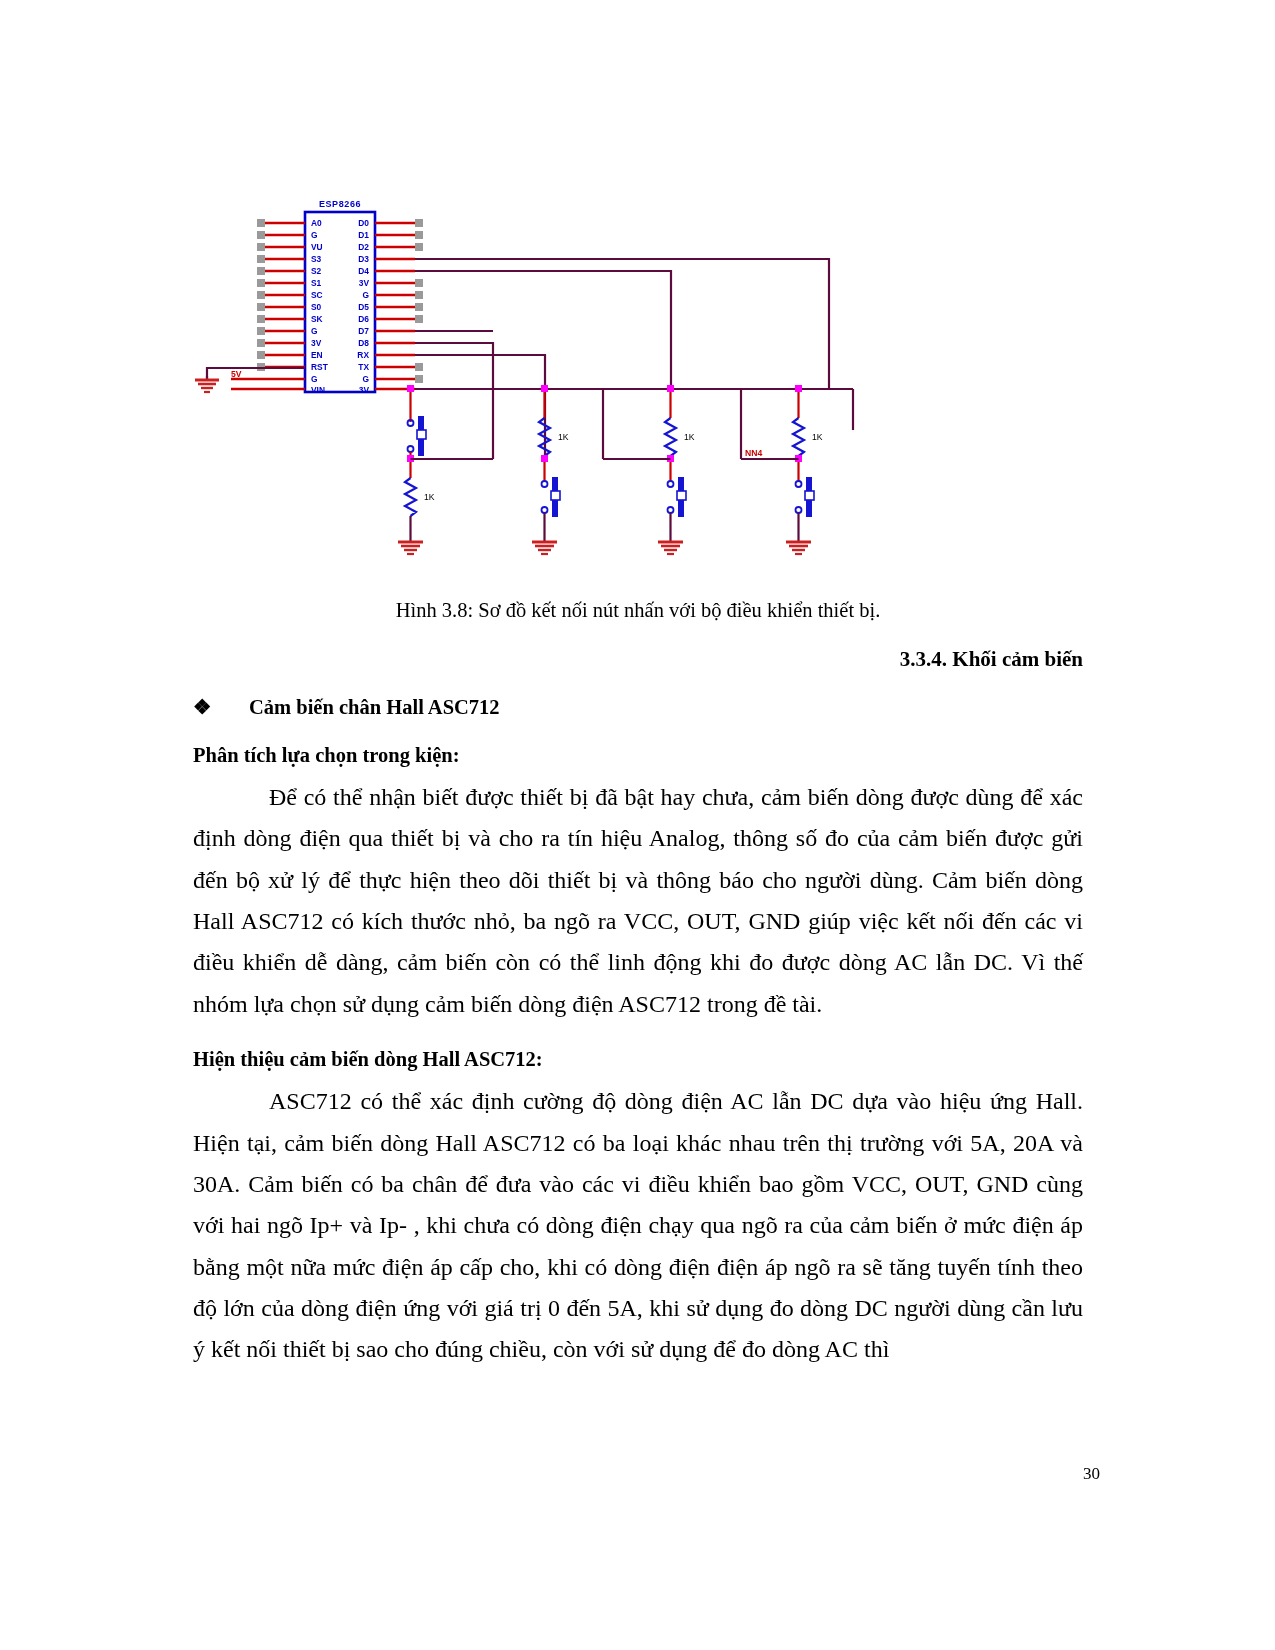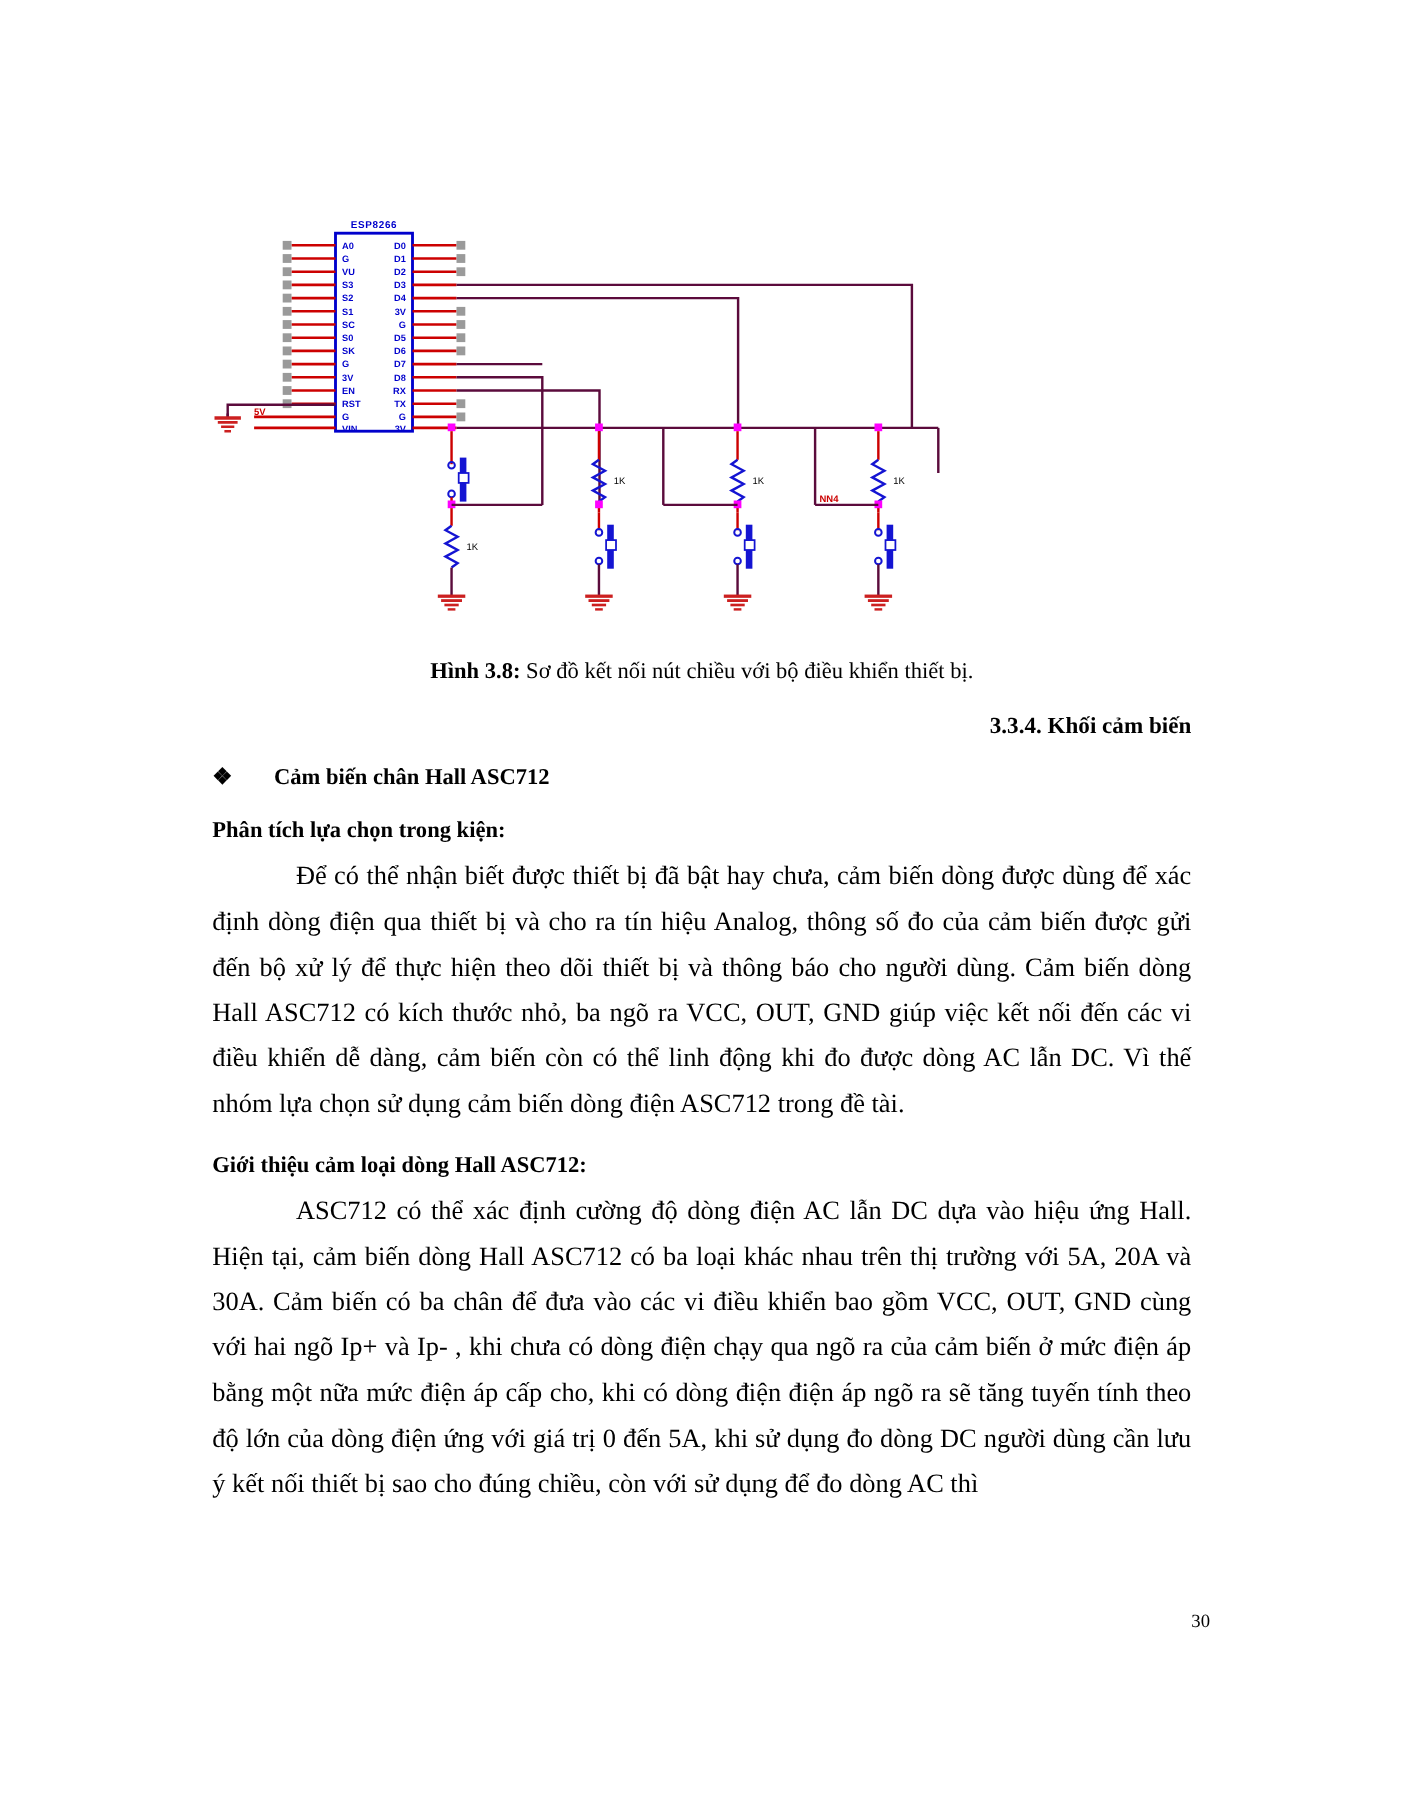--- a/index.html
+++ b/index.html
@@ -43,21 +43,21 @@
   }
 
   
   .figure-caption {
     text-align: center;
     font-size: 20.5px;
     line-height: 1.25;
     margin-top: 8px;
     white-space: nowrap;
   }
-  .figure-caption b { font-weight: bold; }
+  .figure-caption b { font-weight: normal; }
 
   
   h2.section-heading {
     font-size: 21px;
     font-weight: bold;
     margin: 22px 0 0 0;
     line-height: 1.3;
     text-align: right;
   }
   .bullet-heading {
@@ -331,33 +331,33 @@
             <line x1="593" y1="352" x2="618" y2="352" stroke-width="3"></line>
             <line x1="596" y1="356" x2="615" y2="356" stroke-width="2.6"></line>
             <line x1="599" y1="360" x2="612" y2="360" stroke-width="2.4"></line>
             <line x1="602" y1="364" x2="609" y2="364" stroke-width="2.2"></line>
           </g>
         </g>
       </svg>
     </div>
 
     <div class="figure-caption">
-      <b>Hình 3.8:</b><span> Sơ đồ kết nối nút chiều với bộ điều khiển thiết bị.</span>
+      <b>Hình 3.8:</b><span> Sơ đồ kết nối nút nhấn với bộ điều khiển thiết bị.</span>
     </div>
 
     <h2 class="section-heading">3.3.4. Khối cảm biến</h2>
 
     <div class="bullet-heading">
       <span class="bullet-glyph">❖</span>
       <span>Cảm biến chân Hall ASC712</span>
     </div>
 
     <h3 class="sub-heading">Phân tích lựa chọn trong kiện:</h3>
 
     <p class="body-par">Để có thể nhận biết được thiết bị đã bật hay chưa, cảm biến dòng được dùng để xác định dòng điện qua thiết bị và cho ra tín hiệu Analog, thông số đo của cảm biến được gửi đến bộ xử lý để thực hiện theo dõi thiết bị và thông báo cho người dùng. Cảm biến dòng Hall ASC712 có kích thước nhỏ, ba ngõ ra VCC, OUT, GND giúp việc kết nối đến các vi điều khiển dễ dàng, cảm biến còn có thể linh động khi đo được dòng AC lẫn DC. Vì thế nhóm lựa chọn sử dụng cảm biến dòng điện ASC712 trong đề tài.</p>
 
-    <h3 class="sub-heading">Giới thiệu cảm loại dòng Hall ASC712:</h3>
+    <h3 class="sub-heading">Hiện thiệu cảm biến dòng Hall ASC712:</h3>
 
     <p class="body-par">ASC712 có thể xác định cường độ dòng điện AC lẫn DC dựa vào hiệu ứng Hall. Hiện tại, cảm biến dòng Hall ASC712 có ba loại khác nhau trên thị trường với 5A, 20A và 30A. Cảm biến có ba chân để đưa vào các vi điều khiển bao gồm VCC, OUT, GND cùng với hai ngõ Ip+ và Ip- , khi chưa có dòng điện chạy qua ngõ ra của cảm biến ở mức điện áp bằng một nữa mức điện áp cấp cho, khi có dòng điện điện áp ngõ ra sẽ tăng tuyến tính theo độ lớn của dòng điện ứng với giá trị 0 đến 5A, khi sử dụng đo dòng DC người dùng cần lưu ý kết nối thiết bị sao cho đúng chiều, còn với sử dụng để đo dòng AC thì</p>
   </div>
 
   <div class="page-number">30</div>
 </div>
 
 </body></html>

